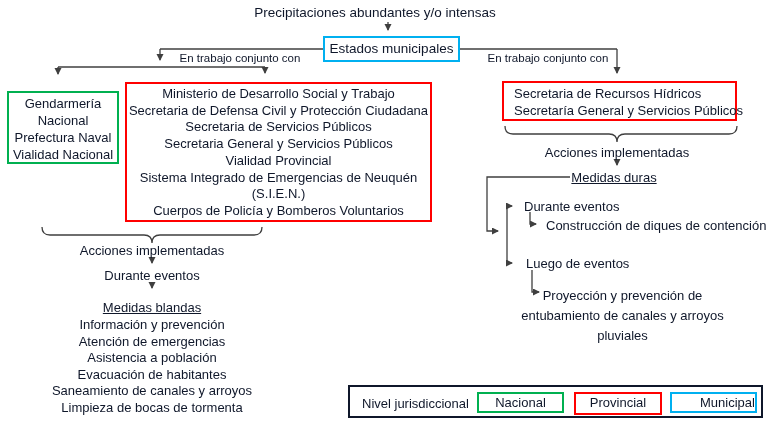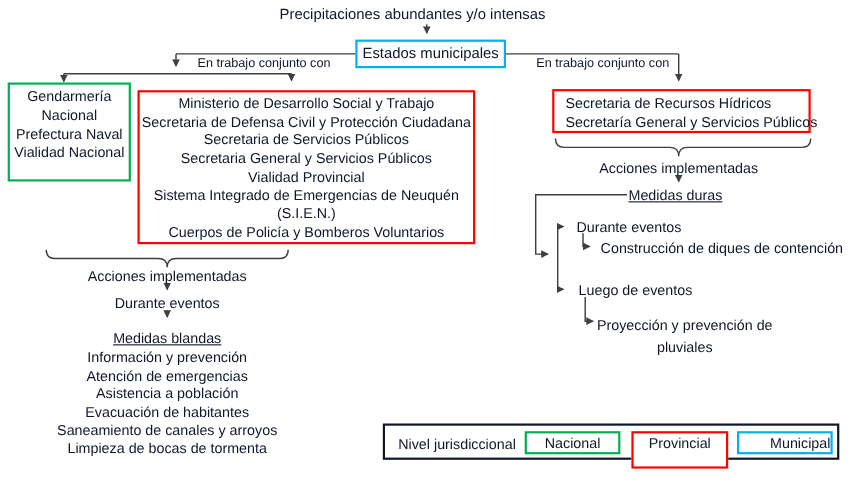--- a/index.html
+++ b/index.html
@@ -63,21 +63,21 @@
 
   <div class="abs txt ctr" style="left:215px;top:5px;width:320px;font-size:13.5px;">Precipitaciones abundantes y/o intensas</div>
 
   <div class="abs box b-mun ctr" style="left: 323px; top: 36px; width: 137px; height: 26px; border-color: rgb(0, 176, 240);">
     <div class="txt" style="font-size:13.5px;line-height:22px;">Estados municipales</div>
   </div>
 
   <div class="abs txt small ctr" style="left:170px;top:51px;width:140px;">En trabajo conjunto con</div>
   <div class="abs txt small ctr" style="left:478px;top:51px;width:140px;">En trabajo conjunto con</div>
 
-  <div class="abs box b-nat ctr multiline" style="left: 7px; top: 75px; width: 112px; height: 90px; padding-top: 2px; border-color: rgb(0, 176, 80);">
+  <div class="abs box b-nat ctr multiline" style="left: 7px; top: 91px; width: 112px; height: 73px; padding-top: 2px; border-color: rgb(0, 176, 80);">
     <div class="txt" style="line-height:17px;">Gendarmería</div>
     <div class="txt" style="line-height:17px;">Nacional</div>
     <div class="txt" style="line-height:17px;">Prefectura Naval</div>
     <div class="txt" style="line-height:17px;">Vialidad Nacional</div>
   </div>
 
   <div class="abs box b-prov ctr multiline" style="left: 125px; top: 82px; width: 307px; height: 140px; padding-top: 2px; border-color: rgb(255, 0, 0);">
     <div class="txt" style="line-height:16.7px;">Ministerio de Desarrollo Social y Trabajo</div>
     <div class="txt" style="line-height:16.7px;">Secretaria de Defensa Civil y Protección Ciudadana</div>
     <div class="txt" style="line-height:16.7px;">Secretaria de Servicios Públicos</div>
@@ -105,29 +105,30 @@
   </div>
   <div class="abs txt ctr ul" style="left:52px;top:300px;width:200px;">Medidas blandas</div>
 
   <div class="abs txt ctr" style="left:517px;top:145px;width:200px;">Acciones implementadas</div>
   <div class="abs txt ctr ul" style="left:564px;top:170px;width:100px;">Medidas duras</div>
   <div class="abs txt" style="left:524px;top:199px;">Durante eventos</div>
   <div class="abs txt" style="left:546px;top:218px;">Construcción de diques de contención</div>
   <div class="abs txt" style="left:526px;top:256px;">Luego de eventos</div>
   <div class="abs ctr multiline" style="left:515px;top:286px;width:215px;">
     <div class="txt" style="line-height:20px;">Proyección y prevención de</div>
+    <div class="txt" style="line-height:20px;">entubamiento de canales y arroyos</div>
     <div class="txt" style="line-height:20px;">pluviales</div>
   </div>
 
   <div class="abs box b-leg" style="left:348px;top:385px;width:415px;height:33px;">
     <div class="abs txt" style="left:12px;top:9px;">Nivel jurisdiccional</div>
     <div class="abs box b-nat ctr" style="left: 127px; top: 5px; width: 87px; height: 21px; border-color: rgb(0, 176, 80);">
       <div class="txt" style="line-height:18px;">Nacional</div>
     </div>
-    <div class="abs box b-prov ctr" style="left: 224px; top: 5px; width: 88px; height: 34px; border-color: rgb(255, 0, 0);">
+    <div class="abs box b-prov ctr" style="left: 224px; top: 5px; width: 88px; height: 23px; border-color: rgb(255, 0, 0);">
       <div class="txt" style="line-height:18px;">Provincial</div>
     </div>
     <div class="abs box b-mun ctr" style="left: 320px; top: 5px; width: 87px; height: 21px; border-color: rgb(0, 176, 240);">
       <div class="txt" style="line-height:18px;padding-left:28px;">Municipal</div>
     </div>
   </div>
 
 </div>
 
 </body></html>

